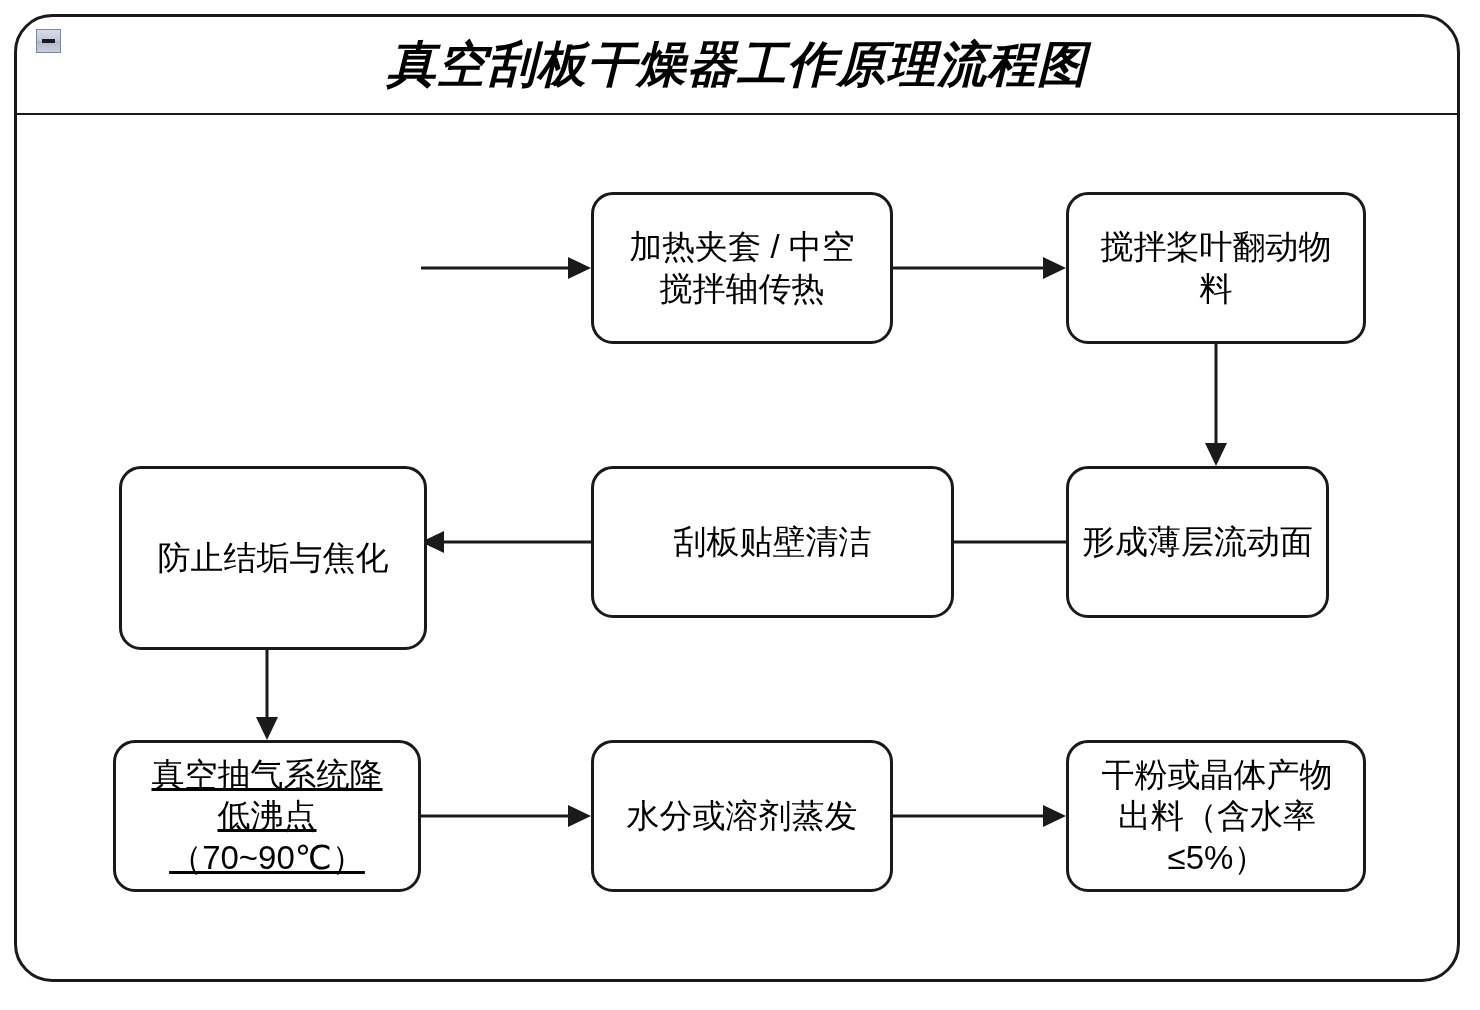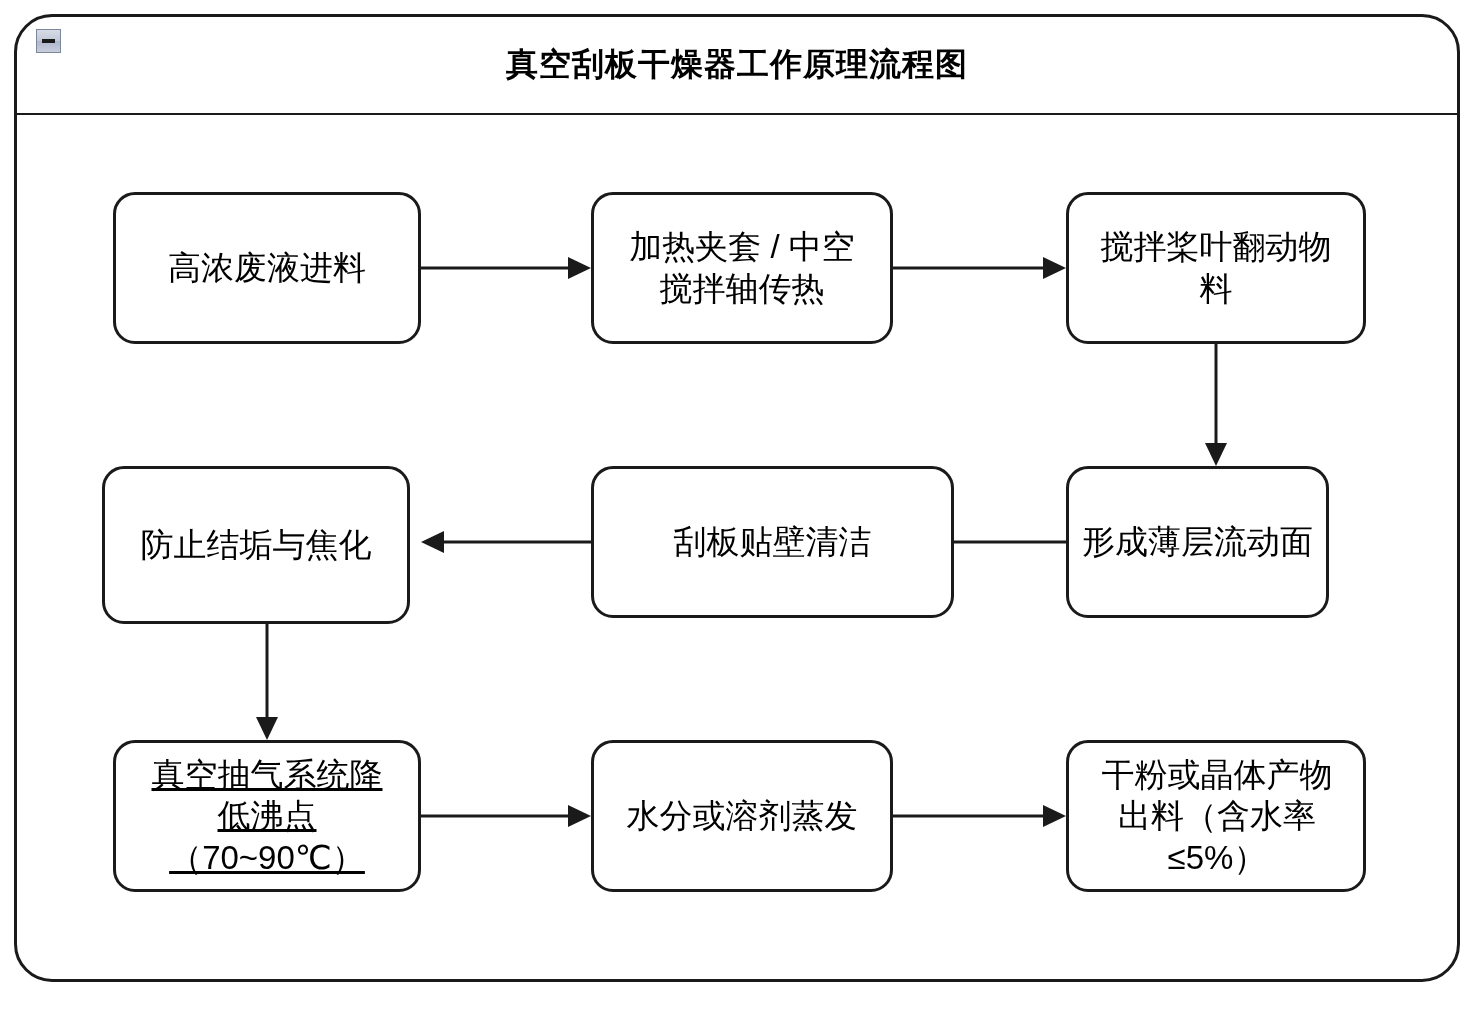--- a/index.html
+++ b/index.html
@@ -48,27 +48,28 @@
   }
   .header-rule {
     position: absolute;
     left: 17px;
     top: 113px;
     width: 1440px;
     height: 0;
     border-top: 2px solid #1a1a1a;
   }
   .title {
-    font-size: 32px;
+    font-size: 49px;
     font-weight: bold;
     color: #000000;
     letter-spacing: 1px;
     line-height: 1;
     white-space: nowrap;
     user-select: none;
+    font-style: italic;
   }
 
   
   .collapse-btn {
     position: absolute;
     left: 36px;
     top: 29px;
     width: 25px;
     height: 24px;
     background: linear-gradient(180deg, #d7dbe6 0%, #c2c8d8 48%, #b0b7cb 52%, #c9cedd 100%);
@@ -104,21 +105,21 @@
     white-space: pre-line;
   }
 
   
   .n1 { left: 113px;  top: 192px; width: 308px; height: 152px; }
   .n2 { left: 591px;  top: 192px; width: 302px; height: 152px; }
   .n3 { left: 1066px; top: 192px; width: 300px; height: 152px; }
   
   .n4 { left: 1066px; top: 466px; width: 263px; height: 152px; }
   .n5 { left: 591px;  top: 466px; width: 363px; height: 152px; }
-  .n6 { left: 102px;  top: 466px; width: 308px; height: 158px; }
+  .n6 { left: 119px;  top: 466px; width: 308px; height: 184px; }
   
   .n7 { left: 113px;  top: 740px; width: 308px; height: 152px; text-decoration: underline; }
   .n8 { left: 591px;  top: 740px; width: 302px; height: 152px; }
   .n9 { left: 1066px; top: 740px; width: 300px; height: 152px; padding-left: 12px; }
 
   
   .connectors {
     position: absolute;
     left: 0;
     top: 0;
@@ -185,21 +186,20 @@
       <line class="conn-line" x1="421" y1="816" x2="575" y2="816"></line>
       <polygon class="conn-head" points="591,816 568,805 568,827"></polygon>
     </g>
 
     <g>
       <line class="conn-line" x1="893" y1="816" x2="1050" y2="816"></line>
       <polygon class="conn-head" points="1066,816 1043,805 1043,827"></polygon>
     </g>
   </svg>
 
-  <div class="node n1">高浓废液进料</div>
   <div class="node n3">搅拌桨叶翻动物
 料</div>
   <div class="node n2">加热夹套 / 中空
 搅拌轴传热</div>
   <div class="node n4">形成薄层流动面</div>
   <div class="node n5">刮板贴壁清洁</div>
   <div class="node n6">防止结垢与焦化</div>
   <div class="node n7">真空抽气系统降
 低沸点
 （70~90℃）</div>

